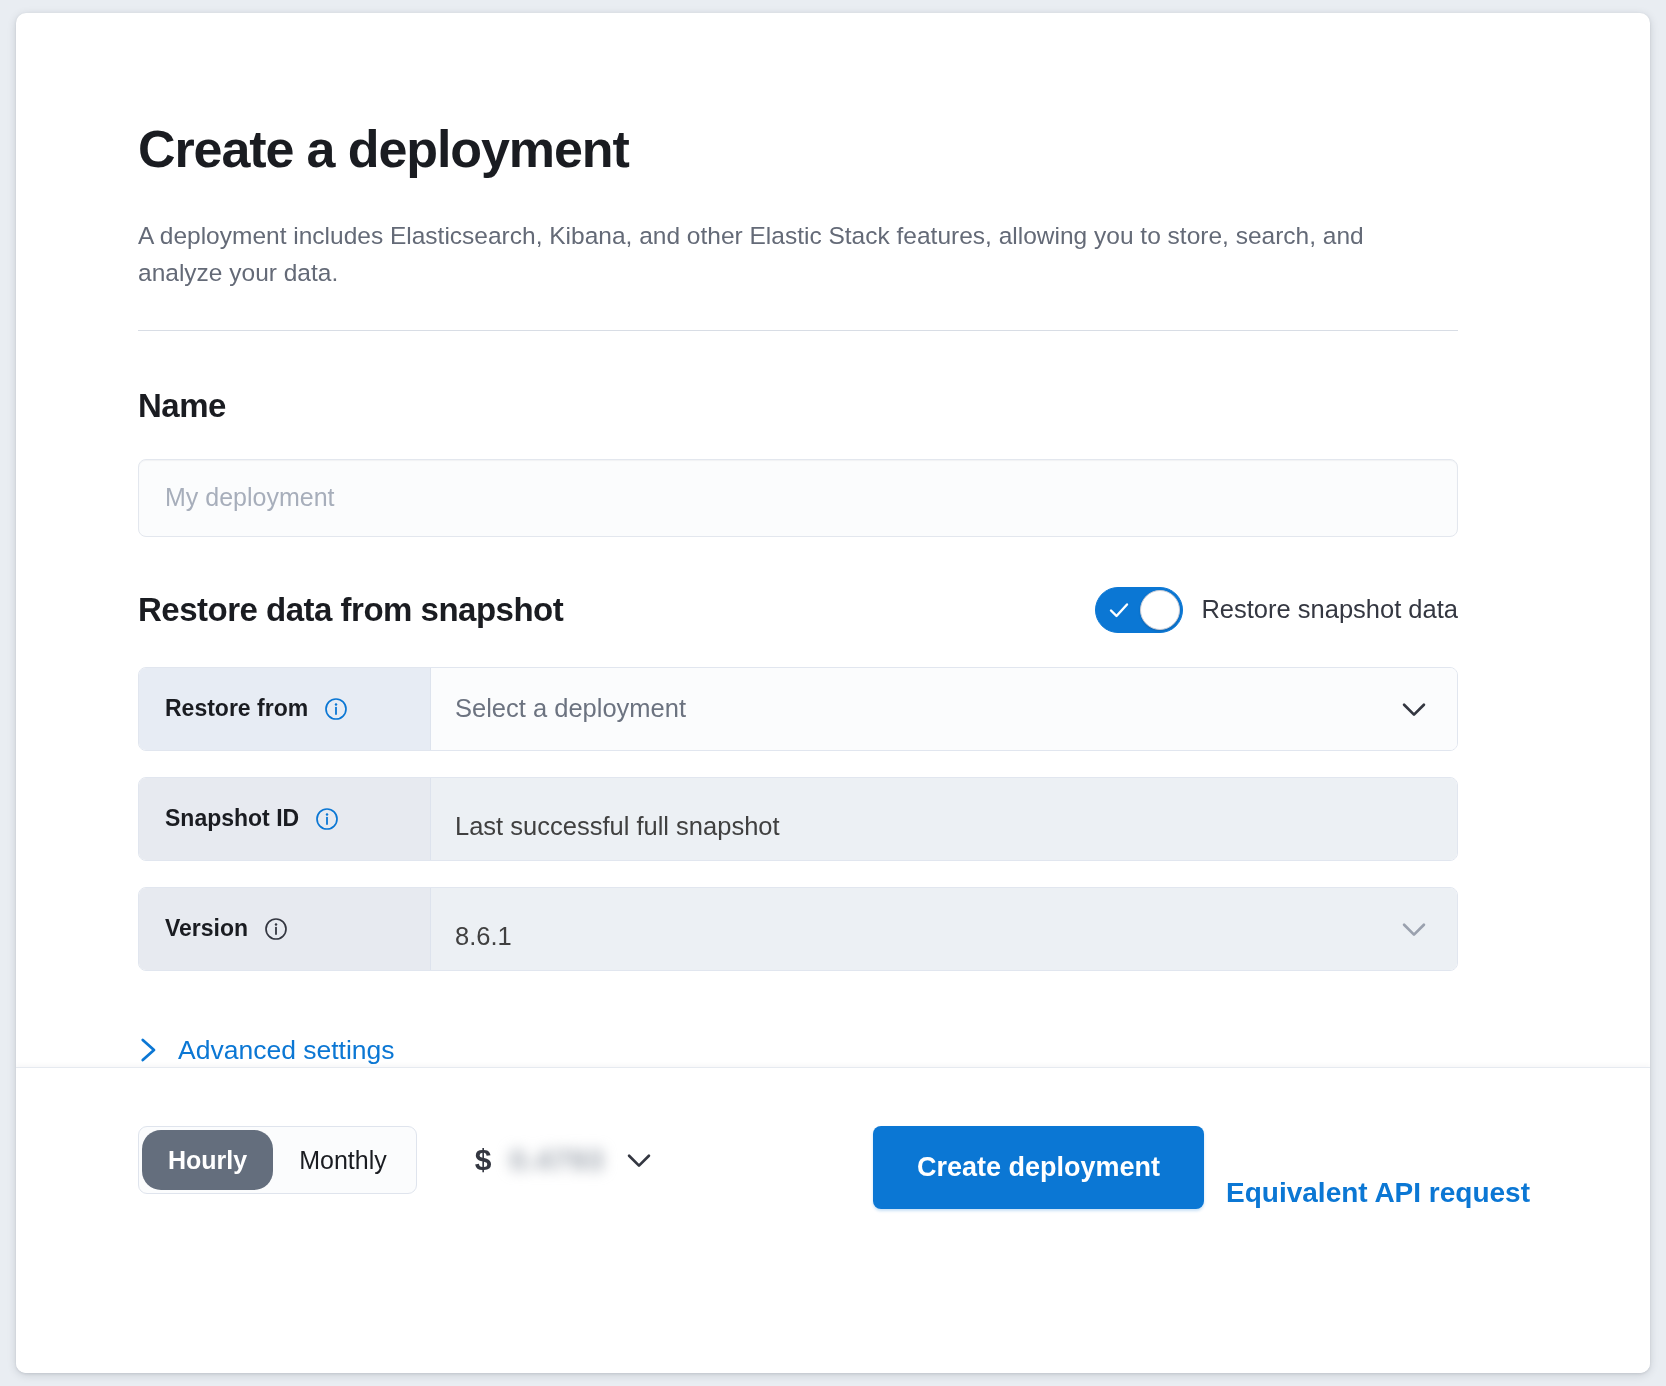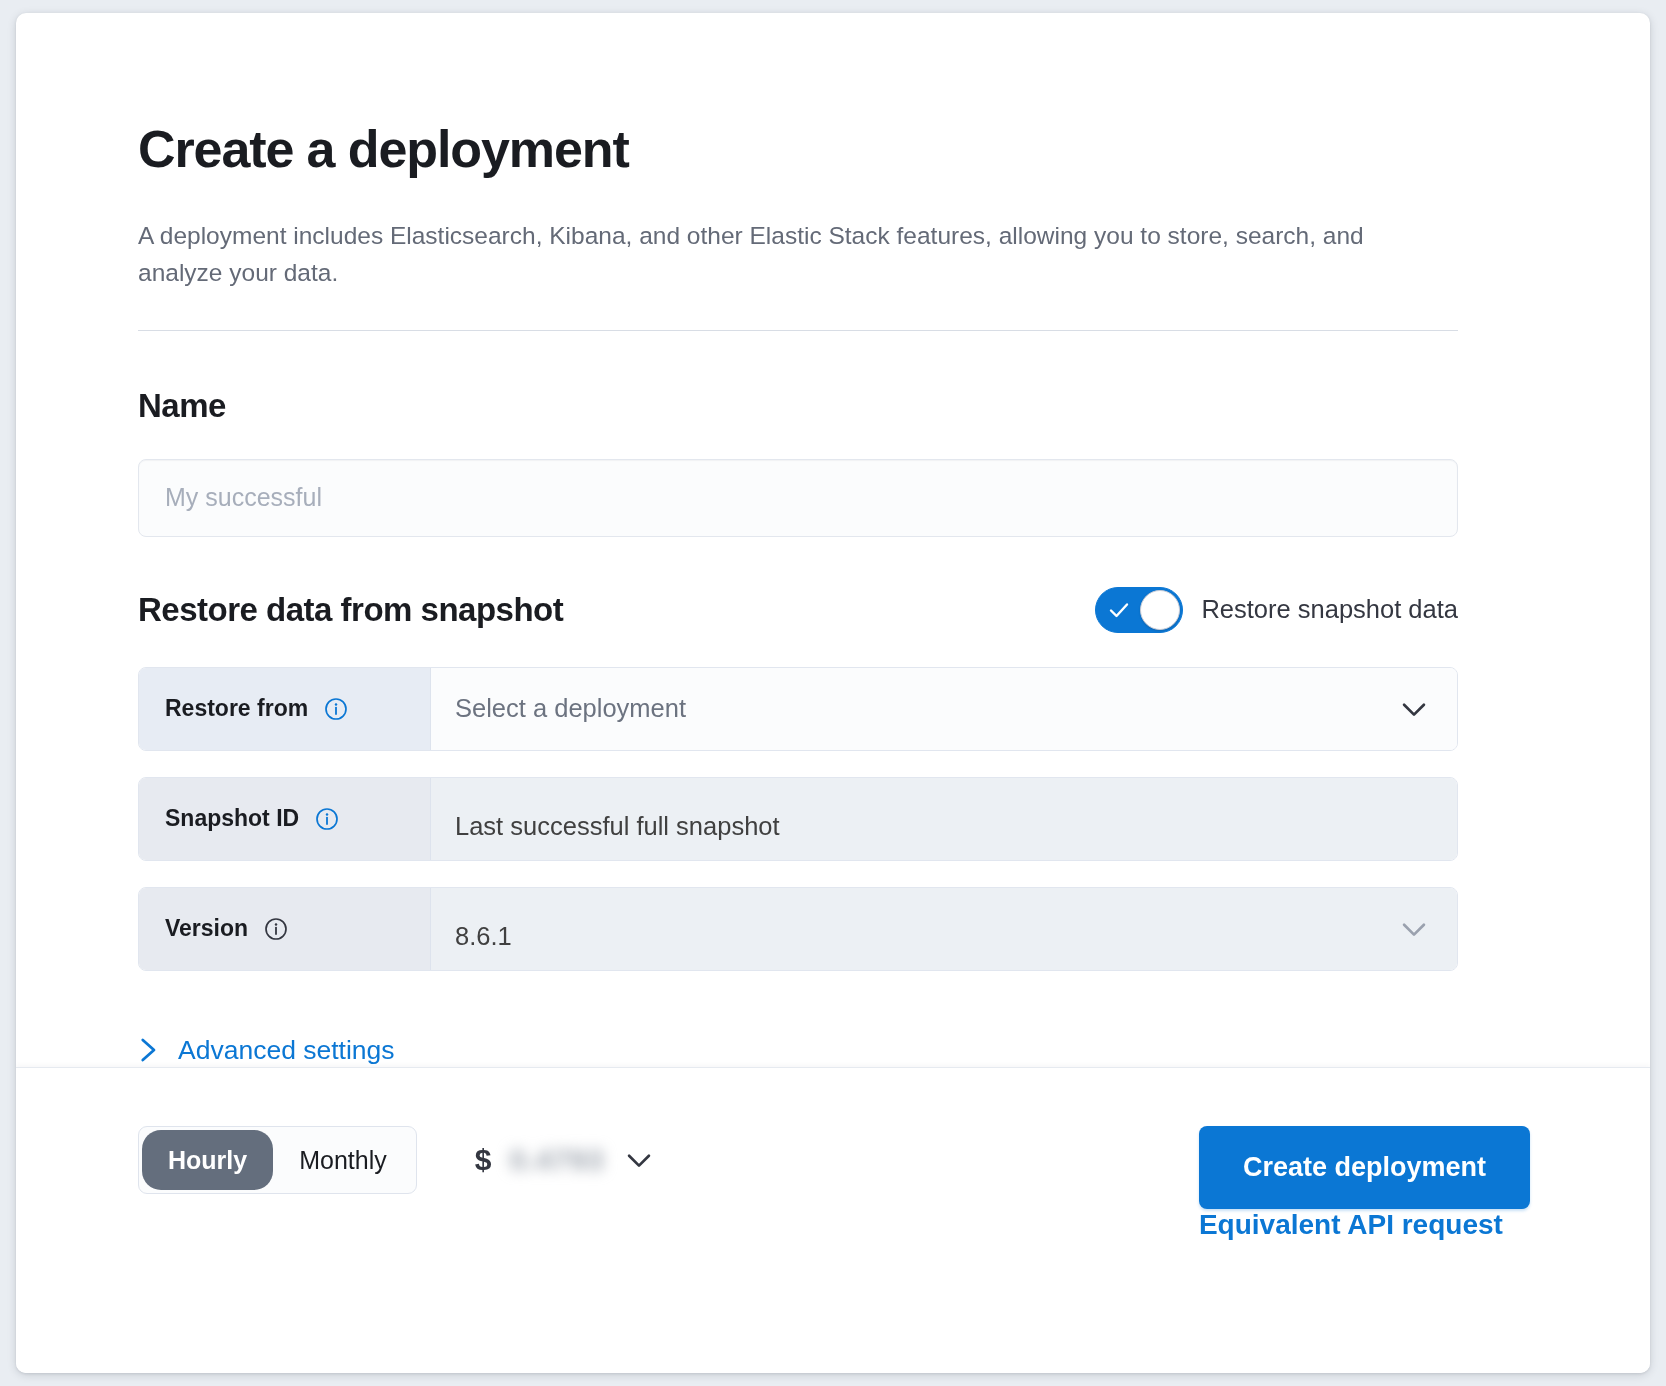--- a/index.html
+++ b/index.html
@@ -253,22 +253,23 @@
     font-size: 30px;
     font-weight: 700;
     color: #9da4ae;
     filter: blur(7px);
     letter-spacing: 0.5px;
     user-select: none;
   }
 
   .footer-right {
     display: flex;
-    flex-direction: column;
-    align-items: flex-start;
+    flex-direction: row;
+    align-items: flex-end;
+    gap: 22px;
   }
   .primary-btn {
     background: #0b77d4;
     color: #ffffff;
     font-size: 27px;
     font-weight: 700;
     border: none;
     border-radius: 8px;
     padding: 26px 44px;
     cursor: pointer;
@@ -290,21 +291,21 @@
 
     <div class="card-body">
 
       <h1 class="page-title">Create a deployment</h1>
       <p class="page-subtitle">A deployment includes Elasticsearch, Kibana, and other Elastic Stack features, allowing you to store, search, and analyze your data.</p>
       <div class="divider"></div>
 
       <div class="name-section">
         <h2 class="section-title">Name</h2>
         <div class="text-input">
-          <span class="ph">My successful</span>
+          <span class="ph">My deployment</span>
         </div>
       </div>
 
       <div class="restore-head">
         <h2 class="section-title">Restore data from snapshot</h2>
         <div class="toggle-wrap">
           <div class="switch">
             <svg class="check" viewBox="0 0 20 20">
               <path d="M2 9.5 L7.5 15 L18 3.5" fill="none" stroke="#ffffff" stroke-width="2.4" stroke-linecap="round" stroke-linejoin="round"></path>
             </svg>

